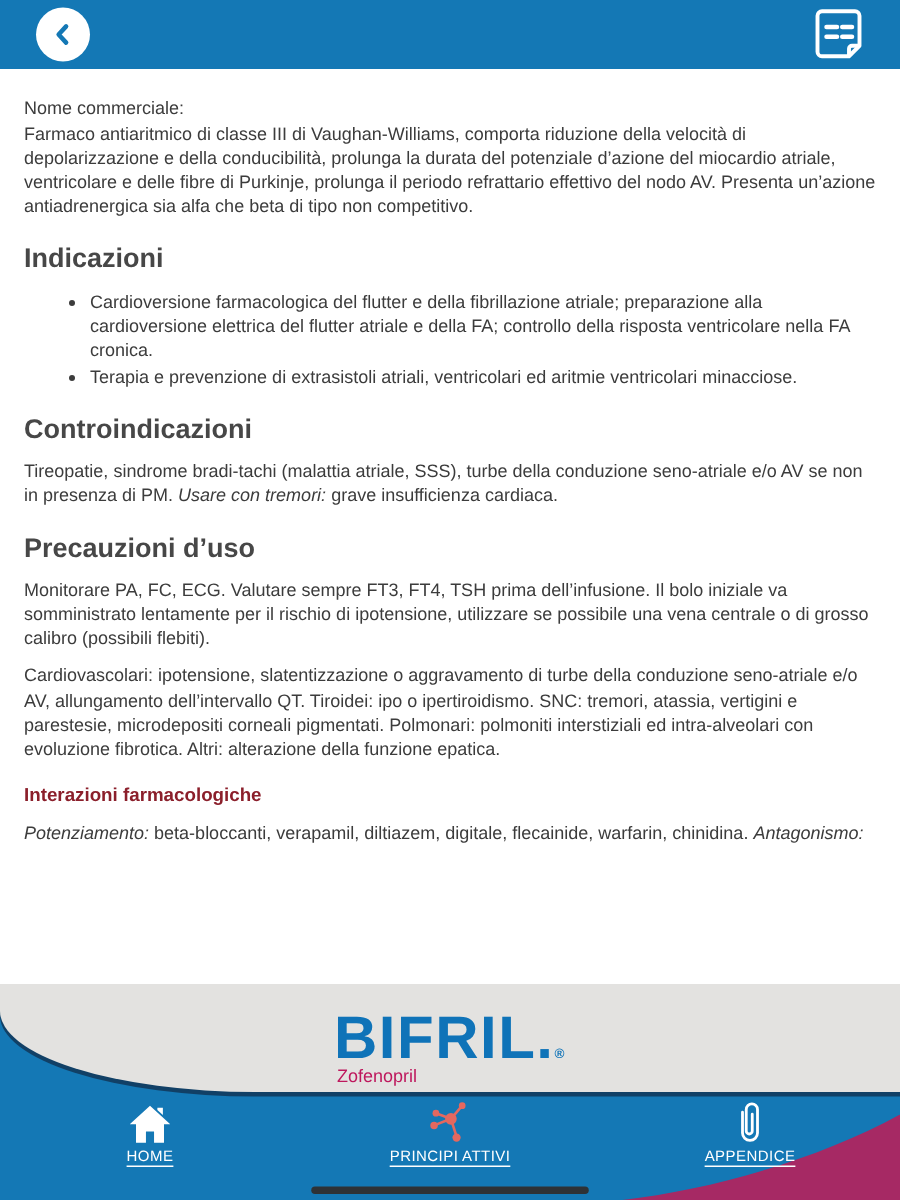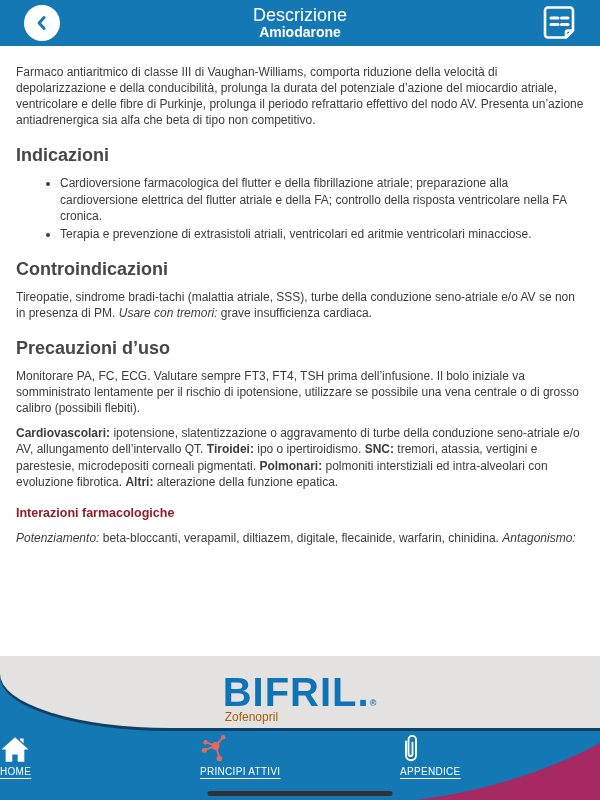--- a/index.html
+++ b/index.html
@@ -20,75 +20,72 @@
   .content{position:absolute;top:46px;left:0;width:100%;height:610px;overflow:hidden;
            box-sizing:border-box;padding:18px 16px 0 16px;color:#3c3c3c;
            font-size:12px;line-height:1.34;}
   .content p{margin:0 0 9px 0;}
   .content p.tight{margin-bottom:1px;}
   .red-line{color:#8b1f2b;font-weight:bold;margin:0 0 12px 0;}
   .heading{font-size:18px;font-weight:bold;color:#474747;margin:15px 0 8px 0;}
   .red-heading{font-size:12.5px;font-weight:bold;color:#8b1f2b;margin:15px 0 9px 0;}
   .content ul{margin:2px 0 9px 0;padding-left:44px;}
   .content li{margin-bottom:2px;}
-  .seg-b{font-weight:bold;}
+  .seg-b{font-weight:normal;}
   .seg-i{font-style:italic;}
 
   
   .footer{position:absolute;left:0;bottom:0;width:100%;height:144px;background:#1478b5;z-index:6;}
   .magenta-wedge{position:absolute;right:0;bottom:0;z-index:1;}
   .banner{position:relative;z-index:2;height:72px;background:#e3e2e0;
           border-bottom-left-radius:170px 54px;
           box-shadow:0 3px 0 0 rgba(16,46,76,0.75);}
   .logo-wrap{width:fit-content;margin:0 auto;padding-top:16px;text-align:left;}
   .logo-text{font-size:40px;font-weight:bold;color:#0f73b8;letter-spacing:1px;line-height:1.0;}
   .logo-reg{font-size:9px;vertical-align:baseline;}
-  .logo-sub{font-size:12px;color:#a16207;margin-top:-2px;margin-left:2px;}
+  .logo-sub{font-size:12px;color:#be185d;margin-top:-2px;margin-left:2px;}
   .nav{position:relative;z-index:3;height:66px;display:flex;}
-  .nav-item{flex:1;display:flex;flex-direction:column;align-items:flex-start;
+  .nav-item{flex:1;display:flex;flex-direction:column;align-items:center;
             justify-content:flex-start;padding-top:7px;cursor:pointer;}
   .nav-icon{height:28px;display:flex;align-items:center;justify-content:center;}
   .nav-label{font-size:10px;color:#ffffff;margin-top:3px;letter-spacing:.3px;
              text-decoration:underline;text-underline-offset:3px;}
   .home-indicator{position:absolute;left:50%;transform:translateX(-50%);bottom:4px;
                   width:185px;height:5px;border-radius:3px;background:#2e3236;z-index:4;}
 </style>
 </head>
 <body>
 
 <div class="phone">
 
   <div class="header">
     <div class="back-btn">
       <span style="display:flex;">
         <svg width="20" height="20" viewBox="0 0 24 24" fill="none">
           <polyline points="14.5,5.5 8.5,12 14.5,18.5" stroke="#1478b5" stroke-width="3.6" stroke-linecap="round" stroke-linejoin="round"></polyline>
         </svg>
       </span>
     </div>
-    <div class="titles">
-      <div class="hdr-title">Descrizione</div>
-      <div class="hdr-sub">Amiodarone</div>
-    </div>
     <div class="note-btn">
       <span style="display:flex;">
         <svg width="38" height="34" viewBox="0 0 38 34" fill="none">
           <path d="M5 4.5 a3 3 0 0 1 3-3 h22 a3 3 0 0 1 3 3 v20 l-7 7 h-18 a3 3 0 0 1 -3-3 z" stroke="#ffffff" stroke-width="2.6" stroke-linejoin="round"></path>
           <path d="M33 24.5 h-5 a2 2 0 0 0 -2 2 v5" stroke="#ffffff" stroke-width="2.6" stroke-linejoin="round"></path>
           <line x1="11" y1="12" x2="18" y2="12" stroke="#ffffff" stroke-width="3" stroke-linecap="round"></line>
           <line x1="21.5" y1="12" x2="28" y2="12" stroke="#ffffff" stroke-width="3" stroke-linecap="round"></line>
           <line x1="11" y1="18.5" x2="18" y2="18.5" stroke="#ffffff" stroke-width="3" stroke-linecap="round"></line>
           <line x1="21.5" y1="18.5" x2="28" y2="18.5" stroke="#ffffff" stroke-width="3" stroke-linecap="round"></line>
         </svg>
       </span>
     </div>
   </div>
 
   <div class="content">
     <div>
+        <p class="tight"><span>Nome commerciale:</span></p>
         <p><span>Farmaco antiaritmico di classe III di Vaughan-Williams, comporta riduzione della velocità di depolarizzazione e della conducibilità, prolunga la durata del potenziale d’azione del miocardio atriale, ventricolare e delle fibre di Purkinje, prolunga il periodo refrattario effettivo del nodo AV. Presenta un’azione antiadrenergica sia alfa che beta di tipo non competitivo.</span></p>
         <div class="heading">Indicazioni</div>
         <ul>
           <li>Cardioversione farmacologica del flutter e della fibrillazione atriale; preparazione alla cardioversione elettrica del flutter atriale e della FA; controllo della risposta ventricolare nella FA cronica.</li>
           <li>Terapia e prevenzione di extrasistoli atriali, ventricolari ed aritmie ventricolari minacciose.</li>
         </ul>
         <div class="heading">Controindicazioni</div>
         <p><span>Tireopatie, sindrome bradi-tachi (malattia atriale, SSS), turbe della conduzione seno-atriale e/o AV se non in presenza di PM. </span><span class="seg-i">Usare con tremori:</span><span> grave insufficienza cardiaca.</span></p>
         <div class="heading">Precauzioni d’uso</div>
         <p><span>Monitorare PA, FC, ECG. Valutare sempre FT3, FT4, TSH prima dell’infusione. Il bolo iniziale va somministrato lentamente per il rischio di ipotensione, utilizzare se possibile una vena centrale o di grosso calibro (possibili flebiti).</span></p>

